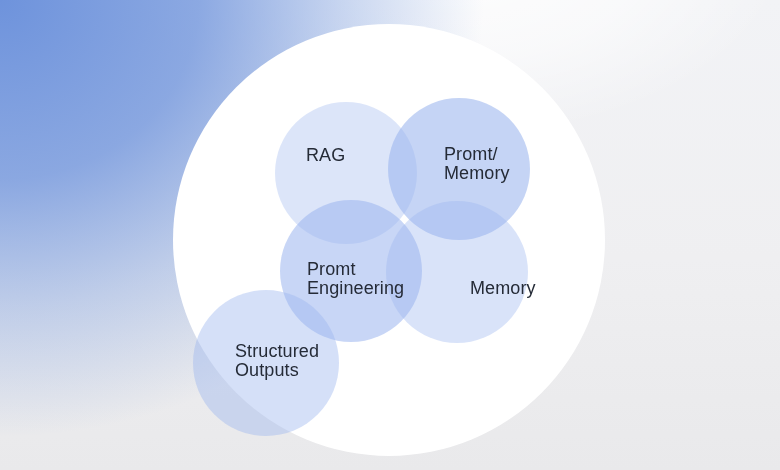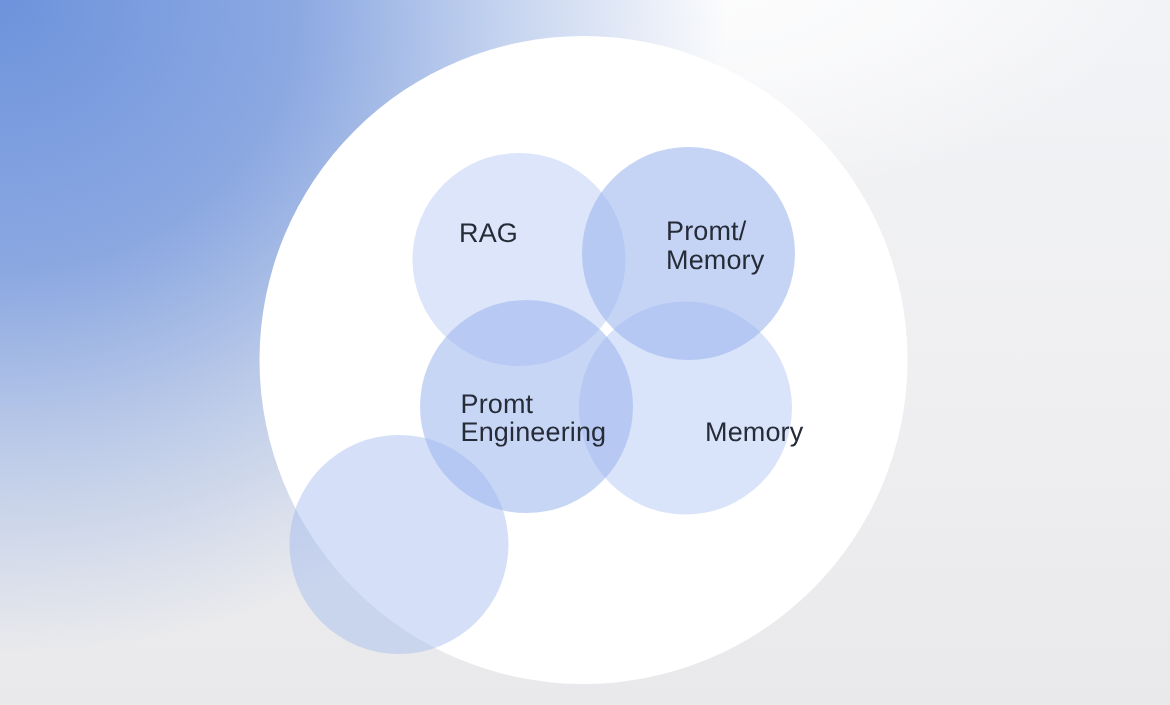--- a/index.html
+++ b/index.html
@@ -105,14 +105,18 @@
     <span>Memory</span>
   </div>
 
   <div class="label label-prompt-engineering">
     <span>Promt</span>
     <span>Engineering</span>
   </div>
 
   <div class="label label-memory">Memory</div>
 
+  <div class="label label-structured-outputs">
+    <span>Structured</span>
+    <span>Outputs</span>
+  </div>
 
 </div>
 
 </body></html>

